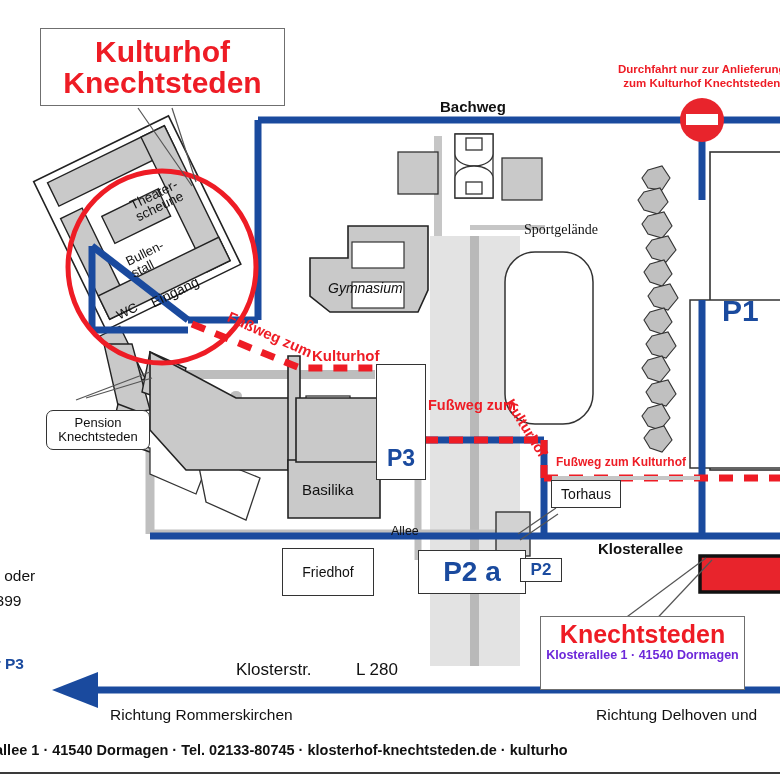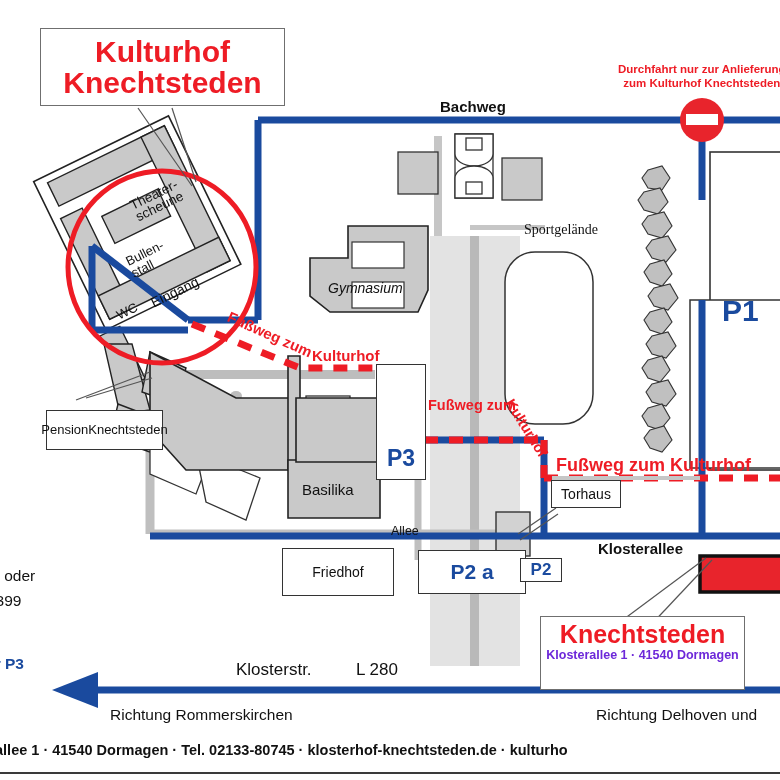--- a/index.html
+++ b/index.html
@@ -256,51 +256,51 @@
 
   <div class="lbl lbl-plain rot-b" style="left:124px;top:257px;font-size:13px;line-height:12.5px;text-align:left;">
     <div>Bullen-</div>
     <div>stall</div>
   </div>
 
   <div class="lbl lbl-plain rot-b" style="left:114px;top:309px;font-size:13px;">WC</div>
 
   <div class="lbl lbl-plain rot-b" style="left:148px;top:296px;font-size:14px;">Eingang</div>
 
-  <div class="boxlbl" style="left:46px;top:410px;width:117px;height:40px;flex-direction:row;">
+  <div class="boxlbl" style="left:46px;top:410px;width:104px;height:40px;flex-direction:column;border-radius:7px;">
     <div>Pension</div>
     <div>Knechtsteden</div>
   </div>
 
   <div class="boxlbl" style="left:551px;top:480px;width:70px;height:28px;font-size:14px;">Torhaus</div>
 
-  <div class="boxlbl" style="left:282px;top:548px;width:112px;height:48px;font-size:14px;">Friedhof</div>
+  <div class="boxlbl" style="left:282px;top:548px;width:92px;height:48px;font-size:14px;">Friedhof</div>
 
   <div class="parklbl" style="left:710px;top:152px;width:120px;height:318px;font-size:30px;
        align-items:center;justify-content:flex-start;padding-left:12px;">P1</div>
 
   <div class="boxlbl" style="left:376px;top:364px;width:50px;height:116px;">
     <span class="lbl-blue" style="font-size:23px;position:relative;top:36px;">P3</span>
   </div>
 
   <div class="boxlbl" style="left:418px;top:550px;width:108px;height:44px;">
-    <span class="lbl-blue" style="font-size:21px;">P2 a</span>
+    <span class="lbl-blue" style="font-size:28px;">P2 a</span>
   </div>
 
   <div class="boxlbl" style="left:520px;top:558px;width:42px;height:24px;">
     <span class="lbl-blue" style="font-size:17px;">P2</span>
   </div>
 
   <div class="lbl lbl-red rot-path1" style="left:232px;top:308px;font-size:15px;">Fußweg zum</div>
   <div class="lbl lbl-red" style="left:312px;top:347px;font-size:15px;">Kulturhof</div>
 
   <div class="lbl lbl-red" style="left:428px;top:397px;font-size:14.5px;">Fußweg zum</div>
   <div class="lbl lbl-red" style="left:516px;top:396px;font-size:14.5px;transform:rotate(58deg);transform-origin:0 0;">Kulturhof</div>
 
-  <div class="lbl lbl-red" style="left:556px;top:455px;font-size:18px;text-align:right;">Fußweg zum Kulturhof</div>
+  <div class="lbl lbl-red" style="left:556px;top:455px;font-size:12px;text-align:right;">Fußweg zum Kulturhof</div>
 
   <div class="infoblock">
     <div>f</div>
     <div>vom</div>
     <div>rskirchen</div>
     <div>htsteden</div>
     <div> Euro</div>
     <div>2133 44444 oder</div>
     <div>hen 02183 399</div>
     <div>s Linie 871</div>

